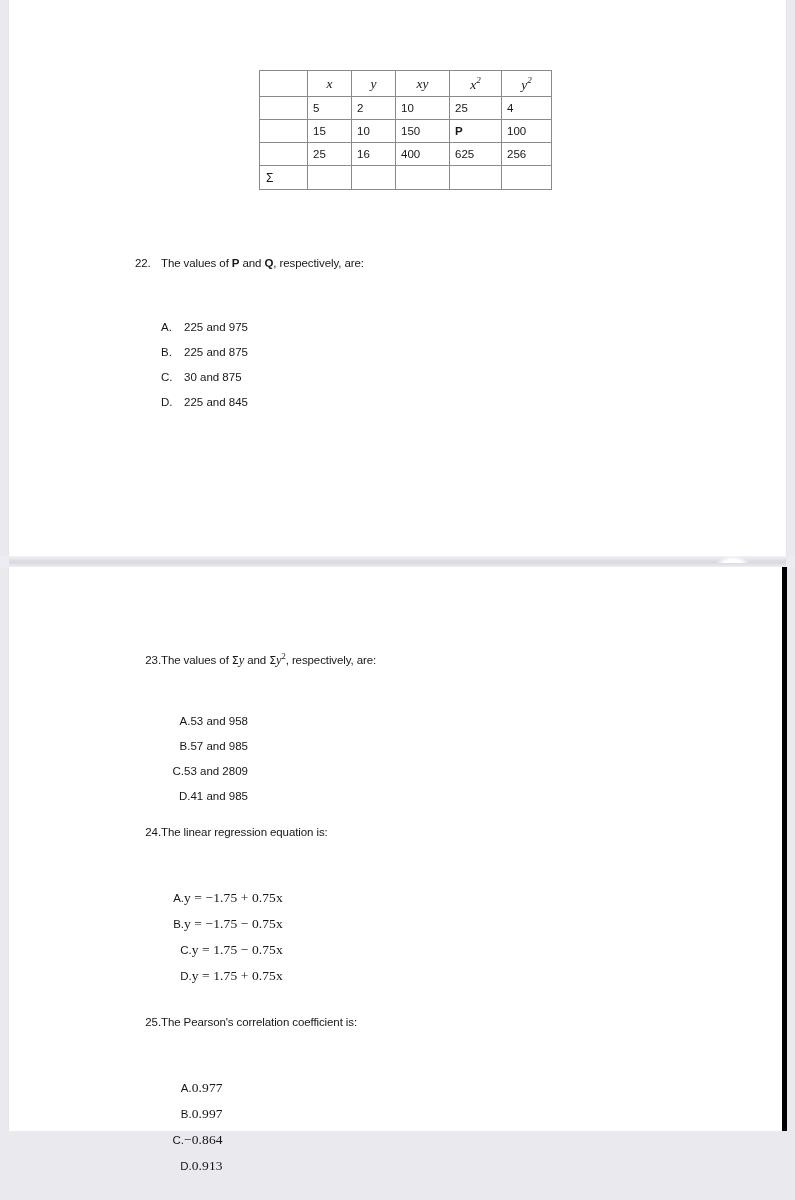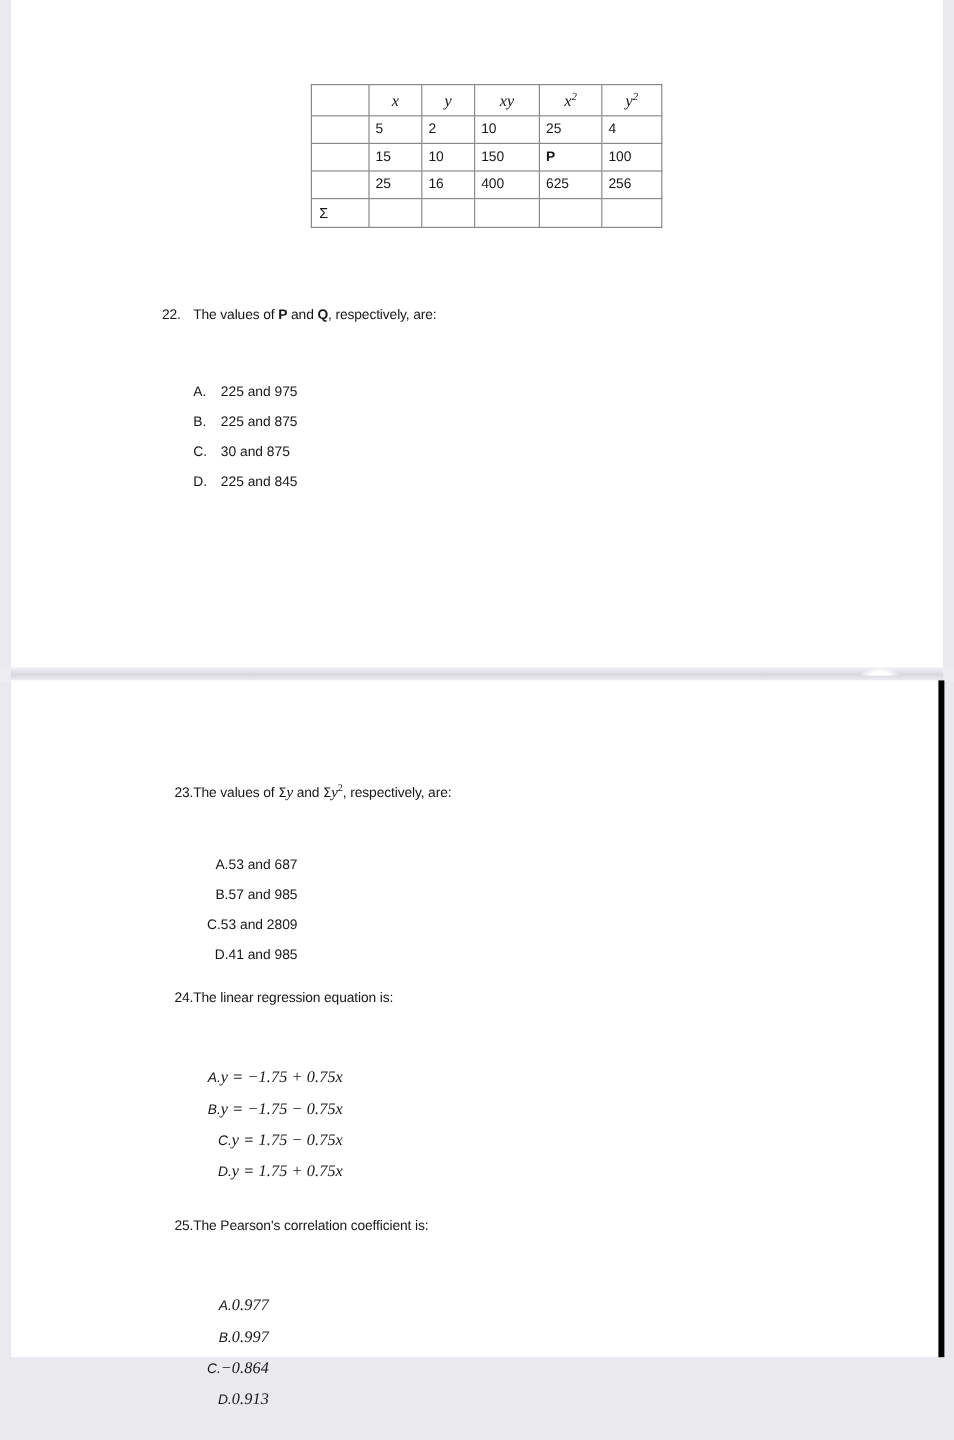--- a/index.html
+++ b/index.html
@@ -190,21 +190,21 @@
     display: inline-block;
     width: 23px;
     font-size: 11.5px;
     color: #17171a;
   }
   .option .opt-text {
     display: inline-block;
     margin-top: 16px;
   }
   
-  .options.math .option { height: 26px; font-style: italic; }
+  .options.math .option { height: 26px; }
   .options.math .opt-text {
     font-family: "Liberation Serif", serif;
     font-size: 13.5px;
     letter-spacing: 0.1px;
   }
 </style>
 </head>
 <body>
 
 <div class="viewer">
@@ -298,21 +298,21 @@
   </div>
 
   <div class="page page-two">
 
     <div class="question" style="top:84px;">
       <div class="q-head">
         <span class="q-num">23.</span><span>The values of </span><span class="sym">Σ</span><span class="ivar">y</span><span> and </span><span class="sym">Σ</span><span class="ivar">y<sup>2</sup></span><span>, respectively, are:</span>
       </div>
       <div class="options" style="top:48px;">
         <div class="option">
-          <span class="opt-letter">A.</span><span class="opt-text">53 and 687</span>
+          <span class="opt-letter">A.</span><span class="opt-text">53 and 958</span>
         </div>
         <div class="option">
           <span class="opt-letter">B.</span><span class="opt-text">57 and 985</span>
         </div>
         <div class="option">
           <span class="opt-letter">C.</span><span class="opt-text">53 and 2809</span>
         </div>
         <div class="option">
           <span class="opt-letter">D.</span><span class="opt-text">41 and 985</span>
         </div>

